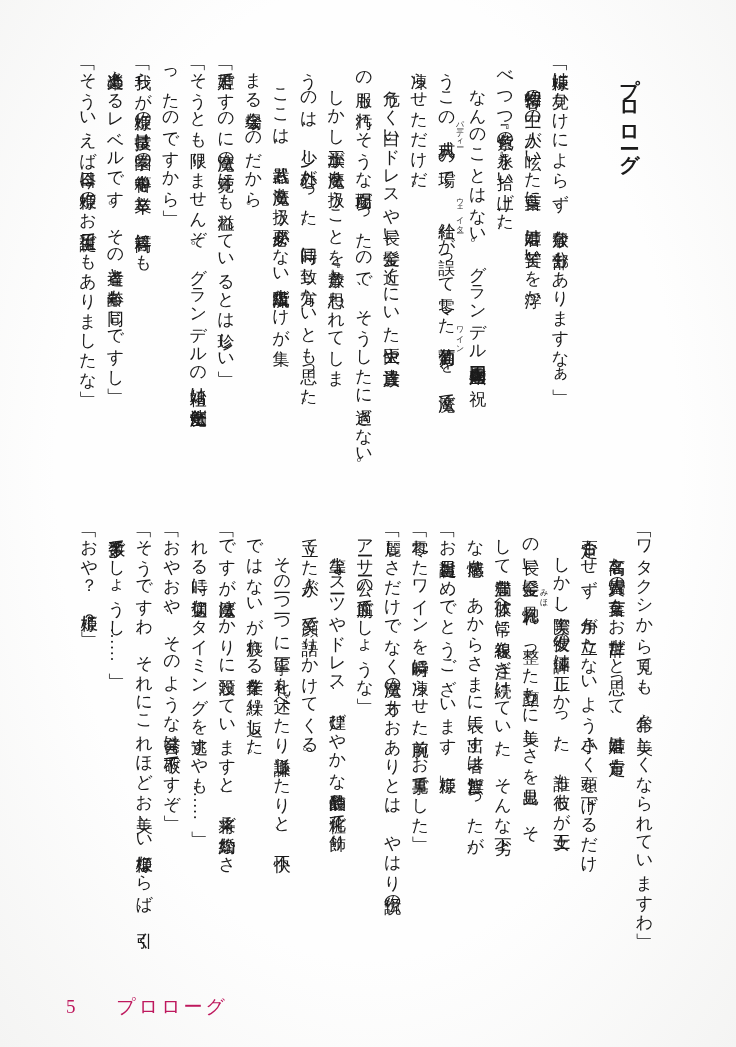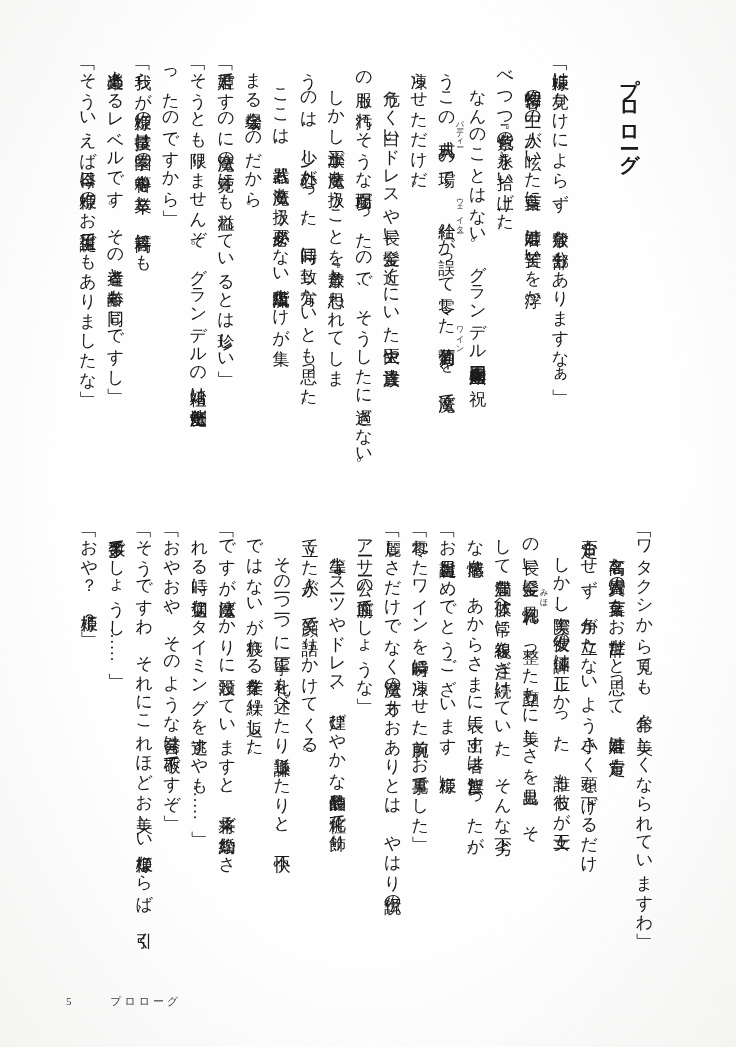--- a/index.html
+++ b/index.html
@@ -49,22 +49,22 @@
   }
   #bottom-block {
     top: 527px;
     right: 78px;
     height: 458px;
   }
   #page-footer {
     position: absolute;
     left: 66px;
     top: 994px;
-    font-size: 11px;
-    color: #404040;
+    font-size: 19px;
+    color: #be185d;
     letter-spacing: 1px;
   }
   #page-footer .chapter {
     margin-left: 34px;
     letter-spacing: 3px;
   }
 </style>
 </head>
 <body>
 

